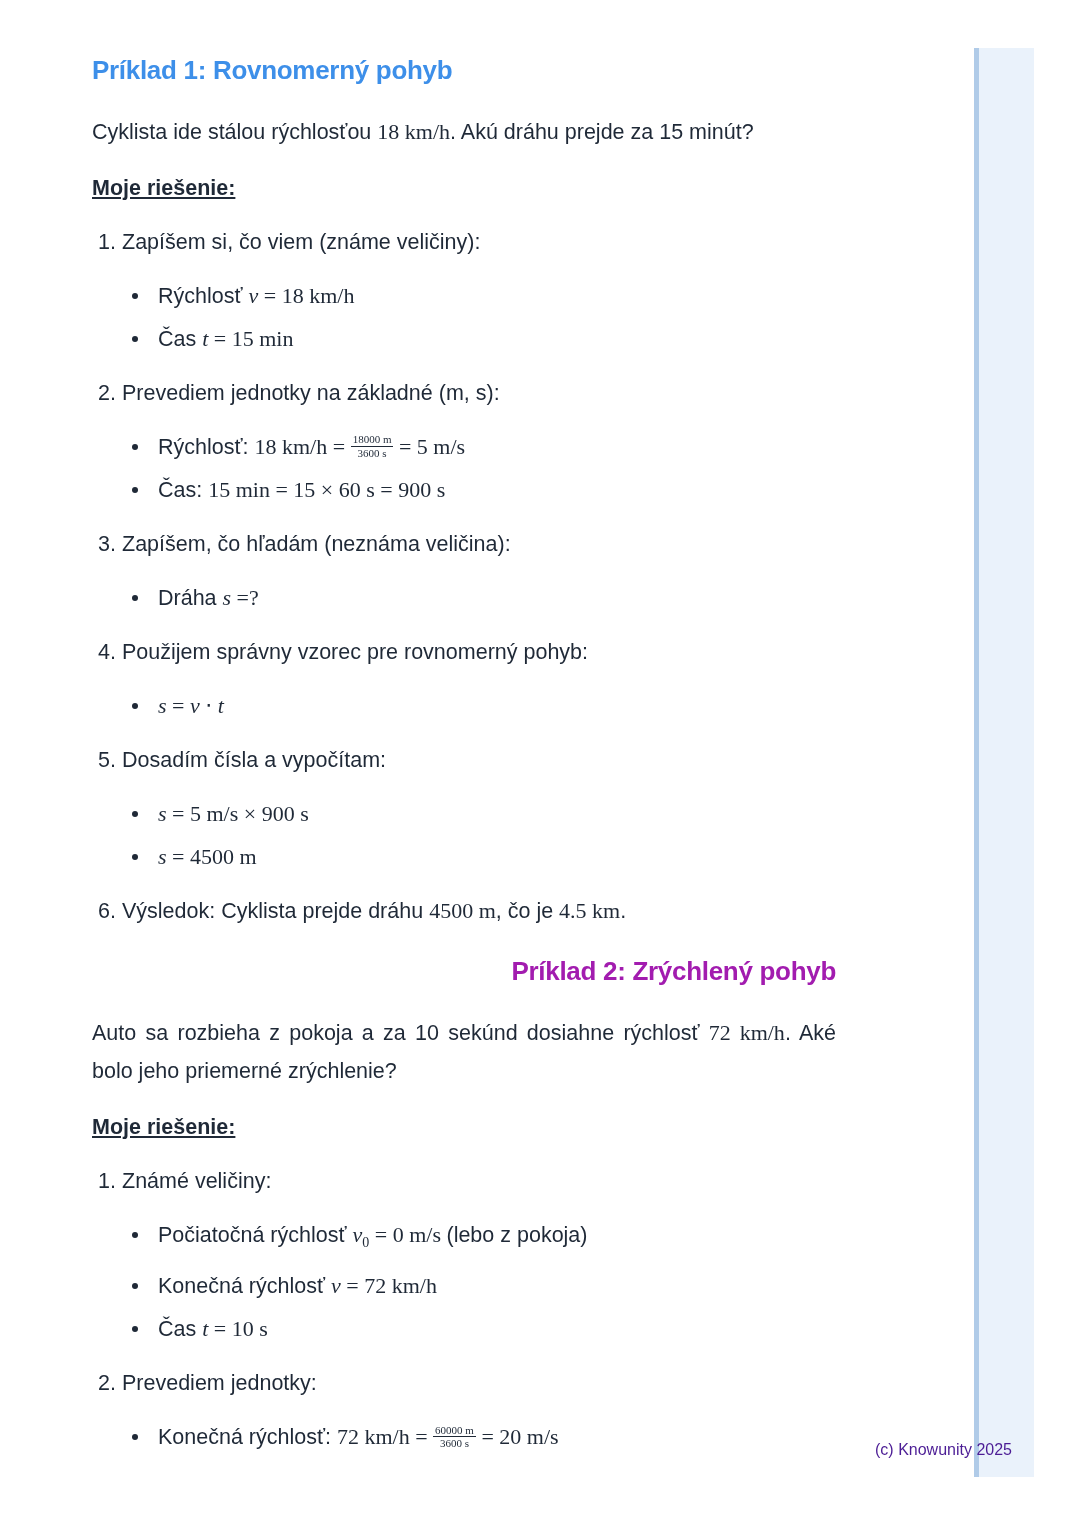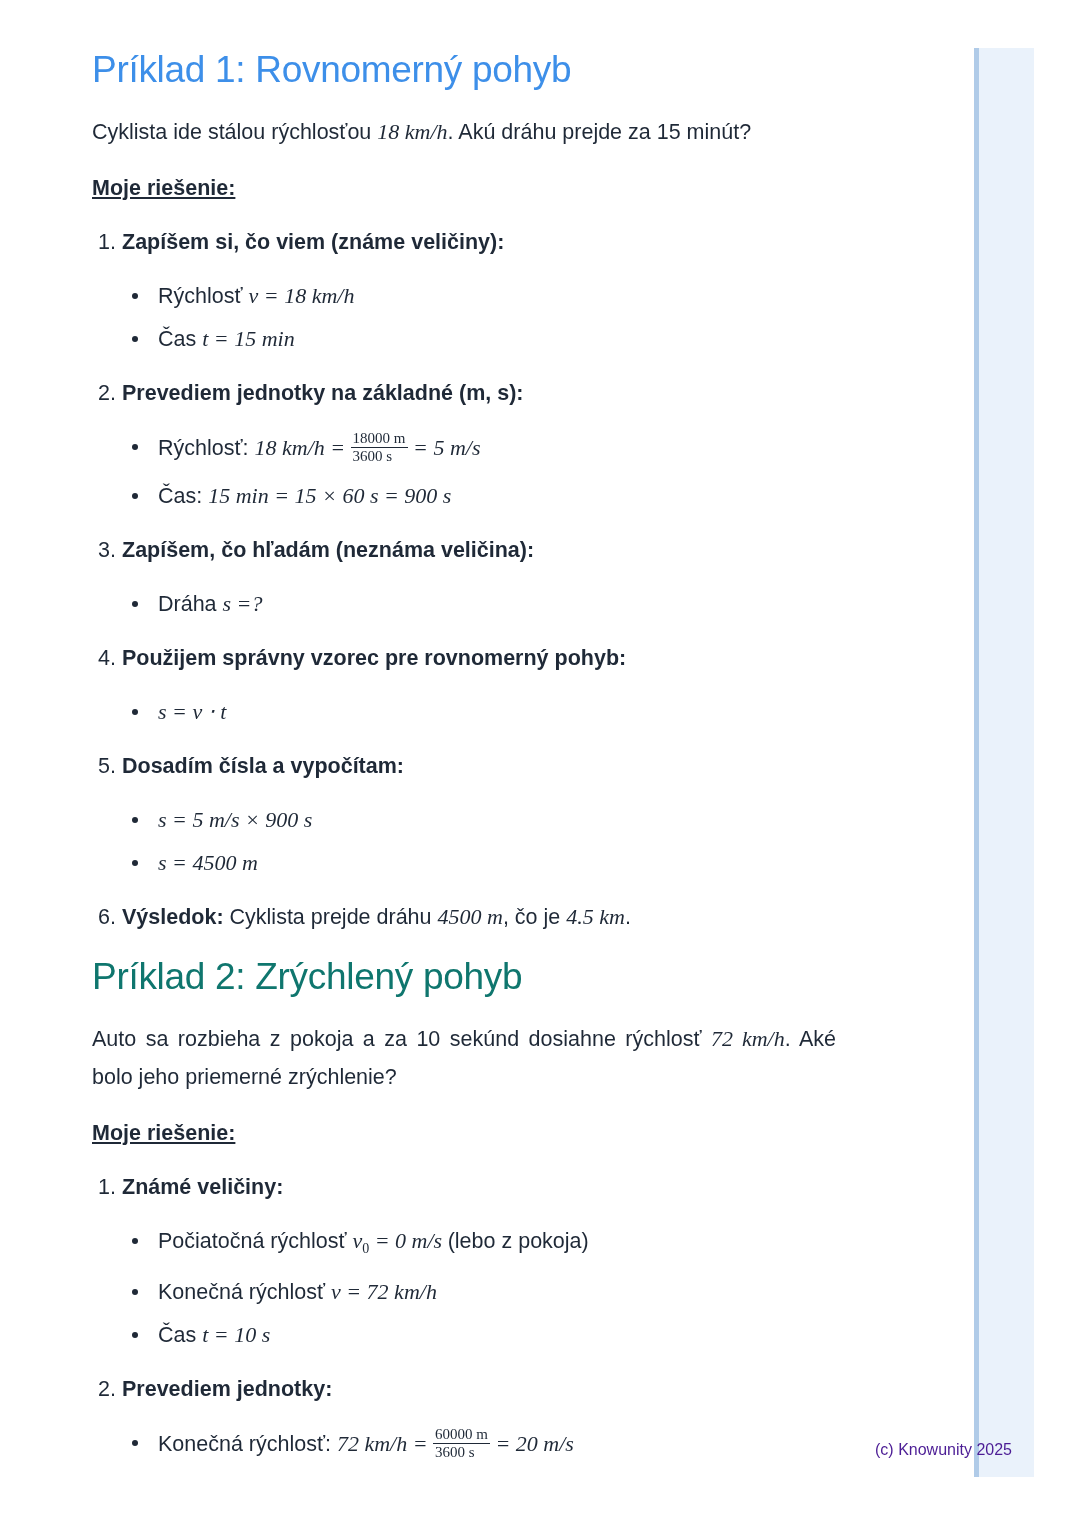--- a/index.html
+++ b/index.html
@@ -19,22 +19,22 @@
     border-left:5px solid #b0cbe8;
     z-index:1;
   }
   .content {
     position:absolute;
     left:92px; top:0;
     width:744px;
     z-index:1;
   }
   .sec-title {
-    font-size:37px;
-    font-weight:400;
+    font-size:26px;
+    font-weight:700;
     line-height:34px;
     letter-spacing:-0.3px;
     margin:28px 0 0 0;
     color:#3d8fe9;
   }
   .sec:first-child .sec-title { margin-top:53px; }
   .intro {
     font-size:21.5px;
     line-height:38px;
     margin:26px 0 0 0;
@@ -63,29 +63,30 @@
     font-size:21.5px;
     line-height:30px;
   }
   .bullet:first-child { margin-top:0; }
   .bullet-dot {
     position:absolute; left:10px; top:12px;
     width:6px; height:6px; border-radius:50%;
     background:#1f2937;
   }
   .t-s { }
-  .t-b { font-weight:700; }
-  .t-m { font-family:"Liberation Serif", serif; font-size:22px;font-style:italic; }
+  .t-b { font-weight:400; }
+  .t-m { font-family:"Liberation Serif", serif; font-size:22px; }
   .t-i { font-family:"Liberation Serif", serif; font-size:22px; font-style:italic; }
   .t-i sub { font-family:"Liberation Serif", serif; font-style:normal; font-size:14px; }
   .frac {
     display:inline-block;
     vertical-align:middle;
+    text-align:center;
     font-family:"Liberation Serif", serif;
-    font-size:15px;
+    font-size:11px;
     line-height:1.15;
     transform:translateY(-2px);
   }
   .frac .num { display:block; border-bottom:1.4px solid #1f2937; padding:0 2px; }
   .frac .den { display:block; padding:0 2px; }
   .footer {
     position:absolute;
     top:1441px; right:68px;
     font-size:16px;
     color:#9aa3ae;
@@ -140,21 +141,21 @@
             <div class="bullet"><span class="bullet-dot"></span><span class="t-i">s</span><span class="t-m"> = 4500 m</span></div>
           </div>
         </div>
         <div class="step">
           <span class="step-num">6.</span>
           <span class="step-heading"><span class="t-b">Výsledok:</span><span class="t-s"> Cyklista prejde dráhu </span><span class="t-m">4500 m</span><span class="t-s">, čo je </span><span class="t-m">4.5 km</span><span class="t-s">.</span></span>
         </div>
       </div>
     </section>
     <section class="sec">
-      <h1 class="sec-title" style="color: #0f766e;">Príklad 2: Zrýchlený pohyb</h1>
+      <h1 class="sec-title" style="color: #a21caf; text-align: right;">Príklad 2: Zrýchlený pohyb</h1>
       <p class="intro"><span class="t-s">Auto sa rozbieha z pokoja a za 10 sekúnd dosiahne rýchlosť </span><span class="t-m">72 km/h</span><span class="t-s">. Aké bolo jeho priemerné zrýchlenie?</span></p>
       <p class="solution">Moje riešenie:</p>
       <div class="steps">
         <div class="step">
           <span class="step-num">1.</span>
           <span class="step-heading"><span class="t-b">Známé veličiny:</span></span>
           <div class="bullets">
             <div class="bullet"><span class="bullet-dot"></span><span class="t-s">Počiatočná rýchlosť </span><span class="t-i"><span>v</span><sub>0</sub></span><span class="t-m"> = 0 m/s </span><span class="t-s">(lebo z pokoja)</span></div>
             <div class="bullet"><span class="bullet-dot"></span><span class="t-s">Konečná rýchlosť </span><span class="t-i">v</span><span class="t-m"> = 72 km/h</span></div>
             <div class="bullet"><span class="bullet-dot"></span><span class="t-s">Čas </span><span class="t-i">t</span><span class="t-m"> = 10 s</span></div>

